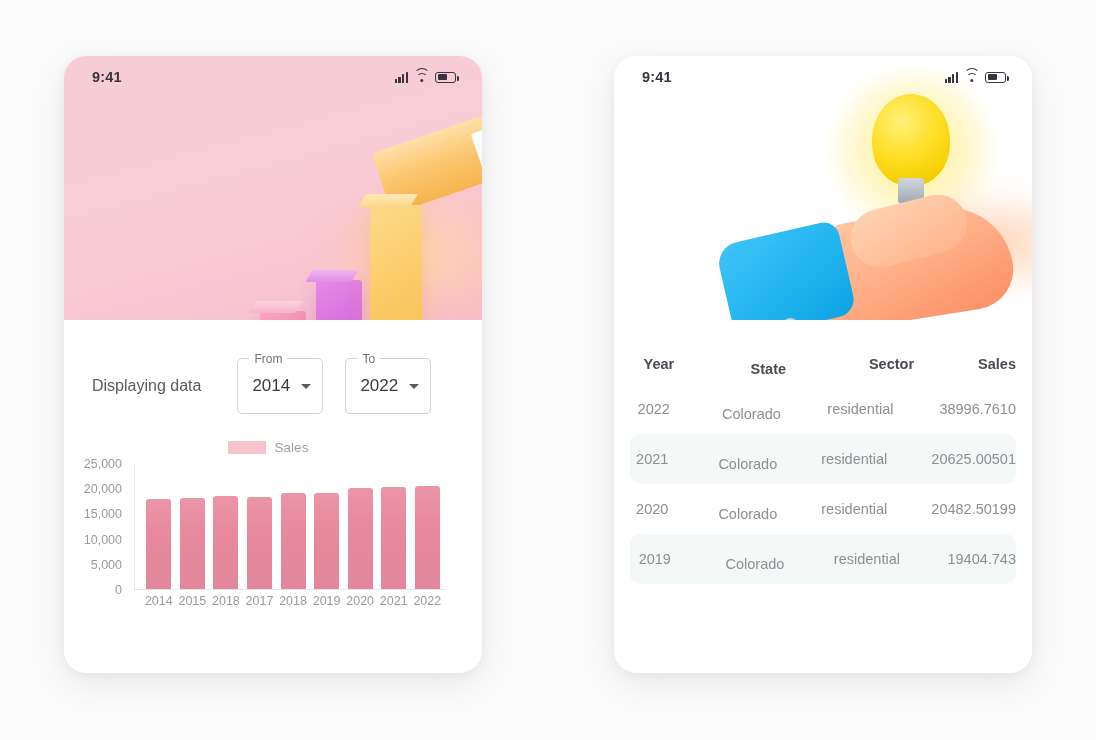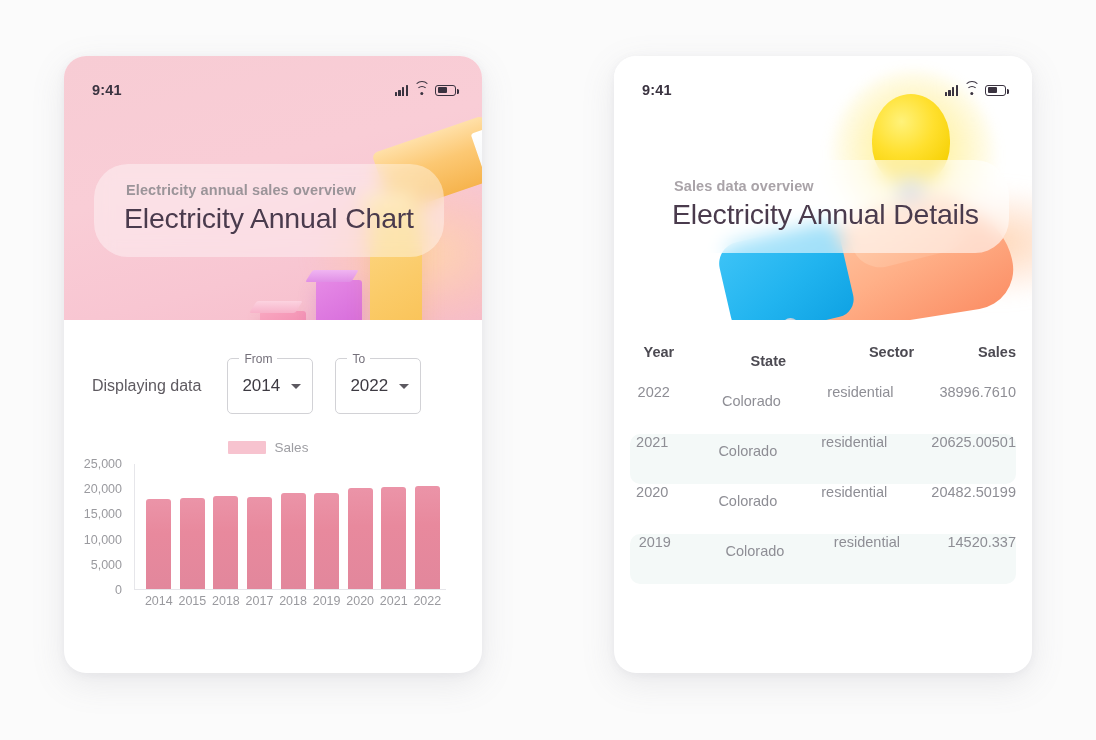--- a/index.html
+++ b/index.html
@@ -46,21 +46,21 @@
   .ic-wifi b:nth-child(2){width:9px;height:9px;bottom:-1px;}
   .ic-wifi b:nth-child(3){width:3.4px;height:3.4px;bottom:.4px;background:#3a3340;border-radius:50%;border:none;}
   .ic-batt{position:relative;width:21px;height:11px;border:1.6px solid #3a3340;border-radius:3px;box-sizing:border-box;}
   .ic-batt::after{content:"";position:absolute;right:-3.6px;top:3px;width:2px;height:5px;background:#3a3340;border-radius:0 1.5px 1.5px 0;}
   .ic-batt span{position:absolute;left:1.6px;top:1.6px;bottom:1.6px;width:9px;background:#3a3340;border-radius:1px;}
 
   
   .hero{position:relative;height:264px;overflow:hidden;}
   #hero-left{background:linear-gradient(165deg,#f7ccd4 0%,#f9cdd6 42%,#f8c6d2 72%,#f6bccb 100%);}
   #hero-right{background:#ffffff;}
-  .hero .statusbar{position:absolute;left:0;right:0;top:13px;gap:24px;}
+  .hero .statusbar{position:absolute;left:0;right:0;top:0;gap:24px;}
 
   .hero-art{position:absolute;inset:0;}
 
   
   .bar3d{position:absolute;border-radius:3px;}
   .bar-a{left:196px;top:255px;width:46px;height:58px;
     background:linear-gradient(150deg,#f9a7c0 0%,#f188ae 60%,#ea6f9e 100%);
     box-shadow:0 6px 14px rgba(220,110,150,.30);}
   .bar-a::before{content:"";position:absolute;left:-7px;top:-10px;width:46px;height:12px;
     background:linear-gradient(180deg,#fcd3e0,#f7b2c9);transform:skewX(-32deg);border-radius:2px;}
@@ -117,21 +117,21 @@
     z-index:4;
   }
   #pill-right{background:rgba(255,255,255,.58);left:28px;top:104px;}
   .eyebrow{font-size:14.5px;font-weight:bold;color:#9b9499;margin:0 0 4px 2px;letter-spacing:.1px;}
   #hero-right .eyebrow{color:#a9a3a8;}
   .bigtitle{font-size:28.5px;color:#4a3b4d;margin:0;letter-spacing:-.2px;white-space:nowrap;}
 
   
   .body-left{padding:0;}
   .filter-row{display:flex;align-items:center;padding:38px 0 0 28px;}
-  .filter-label{font-size:16px;color:#5e5a60;margin-right:26px;}
+  .filter-label{font-size:16px;color:#5e5a60;margin-right:36px;}
   .mui-select{
     position:relative;width:86px;height:56px;margin-right:22px;
     border:1px solid #d2d2d6;border-radius:5px;box-sizing:border-box;
     display:flex;align-items:center;
   }
   .mui-notch{
     position:absolute;top:-8px;left:11px;padding:0 5px;background:#ffffff;
     font-size:12px;color:#74707a;line-height:16px;
   }
   .mui-value{font-size:17px;color:#3d3a42;margin-left:14px;}
@@ -154,21 +154,21 @@
   .axis-line-h{position:absolute;left:70px;right:16px;bottom:0;height:1px;background:#e6e6ea;}
   .bars{position:absolute;left:78px;right:18px;top:0;bottom:1px;display:flex;align-items:flex-end;gap:0;}
   .barcol{flex:1;display:flex;align-items:flex-end;justify-content:center;height:100%;}
   .bar{width:25px;border-radius:3px 3px 0 0;
     background:linear-gradient(180deg,#eb94a8 0%,#e8899d 38%,#e2879c 100%);}
   .xaxis{position:absolute;left:78px;right:18px;top:130px;display:flex;}
   .xlab{flex:1;text-align:center;font-size:12.5px;color:#9a9a9f;}
 
   
   .table{padding:24px 16px 0 16px;}
-  .trow{display:flex;align-items:flex-start;height:50px;border-radius:10px;gap:44px;}
+  .trow{display:flex;align-items:center;height:50px;border-radius:10px;gap:44px;}
   .trow.stripe{background:#f4f9f8;}
   .thead{height:40px;}
   .th,.td{font-size:14.5px;text-align:center;box-sizing:border-box;}
   .th{font-weight:bold;color:#4c4a52;}
   .td{color:#8e8e95;}
   .c-year{width:76px;}
   .c-state{width:96px;margin-top:9px;}
   .c-sector{width:112px;}
   .c-sales{flex:1;}
 
@@ -213,24 +213,20 @@
               <b></b>
               <b></b>
               <b></b>
             </span>
           <span class="ic-batt">
               <span></span>
             </span>
         </div>
       </div>
 
-      <div class="title-pill">
-        <div class="eyebrow">Electricity annual sales overview</div>
-        <div class="bigtitle">Electricity Annual Chart</div>
-      </div>
     </div>
 
     <div class="body-left">
 
       <div class="filter-row">
         <div class="filter-label">Displaying data</div>
 
         <div class="mui-select">
           <span class="mui-notch">From</span>
           <span class="mui-value">2014</span>
@@ -332,24 +328,20 @@
               <b></b>
               <b></b>
               <b></b>
             </span>
           <span class="ic-batt">
               <span></span>
             </span>
         </div>
       </div>
 
-      <div class="title-pill" id="pill-right">
-        <div class="eyebrow">Sales data overview</div>
-        <div class="bigtitle">Electricity Annual Details</div>
-      </div>
     </div>
 
     <div class="table">
       <div class="trow thead" id="thead">
           <div class="th c-year">Year</div>
           <div class="th c-state">State</div>
           <div class="th c-sector">Sector</div>
           <div class="th c-sales">Sales</div>
         </div>
       <div id="tbody">
@@ -368,20 +360,20 @@
           <div class="trow">
             <div class="td c-year">2020</div>
             <div class="td c-state">Colorado</div>
             <div class="td c-sector">residential</div>
             <div class="td c-sales">20482.50199</div>
           </div>
           <div class="trow stripe">
             <div class="td c-year">2019</div>
             <div class="td c-state">Colorado</div>
             <div class="td c-sector">residential</div>
-            <div class="td c-sales">14520.337</div>
+            <div class="td c-sales">19404.743</div>
           </div>
         </div>
 
     </div>
   </div>
 
 </div>
 
 </body></html>

